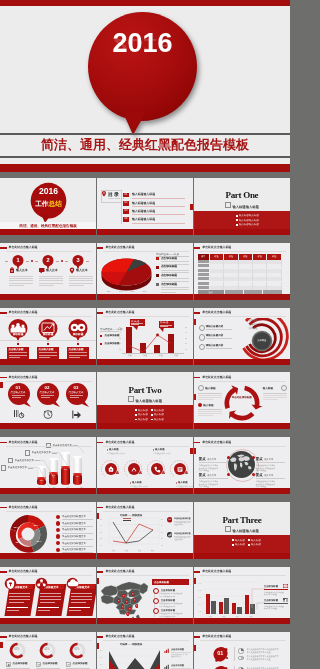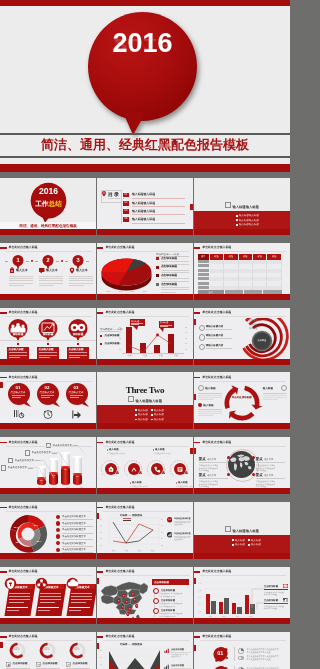--- a/index.html
+++ b/index.html
@@ -114,20 +114,21 @@
           <span style="display:block;font-size:2.6px;color:#fff;text-align:center;line-height:4.6px">04</span>
         </div>
 <div class="txb" style="left:35px;top:40.199999999999996px;font-size:2.9px">输入标题输入标题</div>
 <div class="ln" style="left:35px;top:44.8px;width:53px;background:#e3b8b8"></div>
 <div class="sl-bot"></div>
 </div>
 <div class="sl" style="left:193.8px;top:5.8px">
 
 <div style="position:absolute;left:0;top:0;width:100%;height:33px;background:#ececec"></div>
 <div style="position:absolute;left:0;top:33px;width:100%;height:24px;background:#ae1616"></div>
+<div style="position:absolute;left:0;top:12.5px;width:100%;text-align:center;font-size:9px;font-weight:bold;color:#131513;font-family:'Liberation Serif',serif;letter-spacing:-.3px;line-height:10px">Part One</div>
 <div style="position:absolute;left:0;top:24px;width:100%;text-align:center;font-size:3.3px;color:#3b3d3b;font-weight:bold;line-height:5px"><span style="display:inline-block;width:4px;height:4px;border:.5px solid #8b8d8b;margin-right:1.5px;vertical-align:-.5px"></span><span>输入标题输入标题</span></div>
 <div style="position:absolute;left:42px;top:36.5px;display:flex;align-items:center">
 <span style="display:inline-block;width:1.8px;height:1.8px;background:#fff;margin-right:1.4px"></span>
 <span style="font-size:2.5px;color:#f0d2d2;white-space:nowrap">输入标题输入标题</span>
         </div>
         <div style="position:absolute;left:42px;top:41.1px;display:flex;align-items:center">
 <span style="display:inline-block;width:1.8px;height:1.8px;background:#fff;margin-right:1.4px"></span>
 <span style="font-size:2.5px;color:#f0d2d2;white-space:nowrap">输入标题输入标题</span>
         </div>
         <div style="position:absolute;left:42px;top:45.7px;display:flex;align-items:center">
@@ -577,21 +578,21 @@
           <i></i>
           <b>单击此处点击输入标题</b>
         </div>
         <div class="rule"></div>
 <div class="sl-bot"></div>
 </div>
 <div class="sl" style="left:96.9px;top:200.35px">
 
 <div style="position:absolute;left:0;top:0;width:100%;height:33px;background:#ececec"></div>
 <div style="position:absolute;left:0;top:33px;width:100%;height:24px;background:#ae1616"></div>
-<div style="position:absolute;left:0;top:12.5px;width:100%;text-align:center;font-size:9px;font-weight:bold;color:#131513;font-family:'Liberation Serif',serif;letter-spacing:-.3px;line-height:10px">Three Two</div>
+<div style="position:absolute;left:0;top:12.5px;width:100%;text-align:center;font-size:9px;font-weight:bold;color:#131513;font-family:'Liberation Serif',serif;letter-spacing:-.3px;line-height:10px">Part Two</div>
 <div style="position:absolute;left:0;top:24px;width:100%;text-align:center;font-size:3.3px;color:#3b3d3b;font-weight:bold;line-height:5px"><span style="display:inline-block;width:4px;height:4px;border:.5px solid #8b8d8b;margin-right:1.5px;vertical-align:-.5px"></span><span>输入标题输入标题</span></div>
 <div style="position:absolute;left:38px;top:36.5px;display:flex;align-items:center">
 <span style="display:inline-block;width:1.8px;height:1.8px;background:#fff;margin-right:1.4px"></span>
 <span style="font-size:2.5px;color:#f0d2d2;white-space:nowrap">输入标题</span>
         </div>
         <div style="position:absolute;left:38px;top:41.1px;display:flex;align-items:center">
 <span style="display:inline-block;width:1.8px;height:1.8px;background:#fff;margin-right:1.4px"></span>
 <span style="font-size:2.5px;color:#f0d2d2;white-space:nowrap">输入标题</span>
         </div>
         <div style="position:absolute;left:38px;top:45.7px;display:flex;align-items:center">
@@ -975,20 +976,21 @@
           <i></i>
           <b>单击此处点击输入标题</b>
         </div>
         <div class="rule"></div>
 <div class="sl-bot"></div>
 </div>
 <div class="sl" style="left:193.8px;top:330.05px">
 
 <div style="position:absolute;left:0;top:0;width:100%;height:33px;background:#ececec"></div>
 <div style="position:absolute;left:0;top:33px;width:100%;height:24px;background:#ae1616"></div>
+<div style="position:absolute;left:0;top:12.5px;width:100%;text-align:center;font-size:9px;font-weight:bold;color:#131513;font-family:'Liberation Serif',serif;letter-spacing:-.3px;line-height:10px">Part Three</div>
 <div style="position:absolute;left:0;top:24px;width:100%;text-align:center;font-size:3.3px;color:#3b3d3b;font-weight:bold;line-height:5px"><span style="display:inline-block;width:4px;height:4px;border:.5px solid #8b8d8b;margin-right:1.5px;vertical-align:-.5px"></span><span>输入标题输入标题</span></div>
 <div style="position:absolute;left:38px;top:36.5px;display:flex;align-items:center">
 <span style="display:inline-block;width:1.8px;height:1.8px;background:#fff;margin-right:1.4px"></span>
 <span style="font-size:2.5px;color:#f0d2d2;white-space:nowrap">输入标题</span>
         </div>
         <div style="position:absolute;left:38px;top:41.1px;display:flex;align-items:center">
 <span style="display:inline-block;width:1.8px;height:1.8px;background:#fff;margin-right:1.4px"></span>
 <span style="font-size:2.5px;color:#f0d2d2;white-space:nowrap">输入标题</span>
         </div>
         <div style="position:absolute;left:54px;top:36.5px;display:flex;align-items:center">

